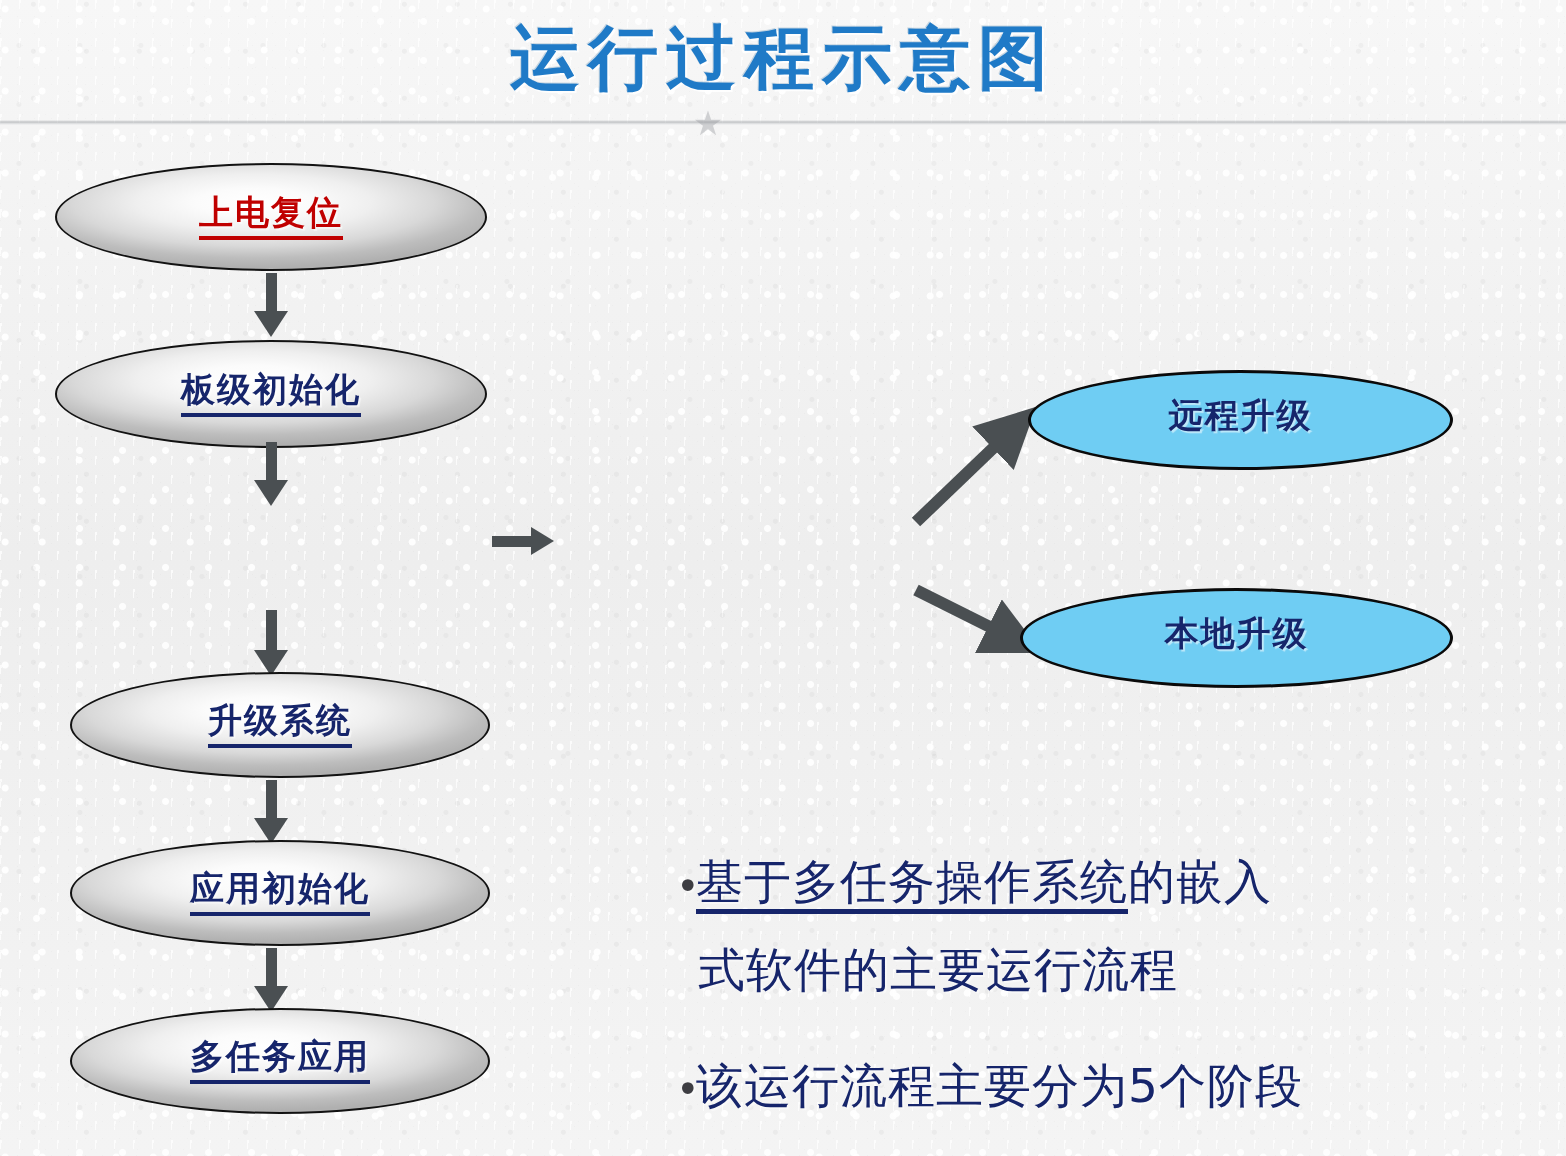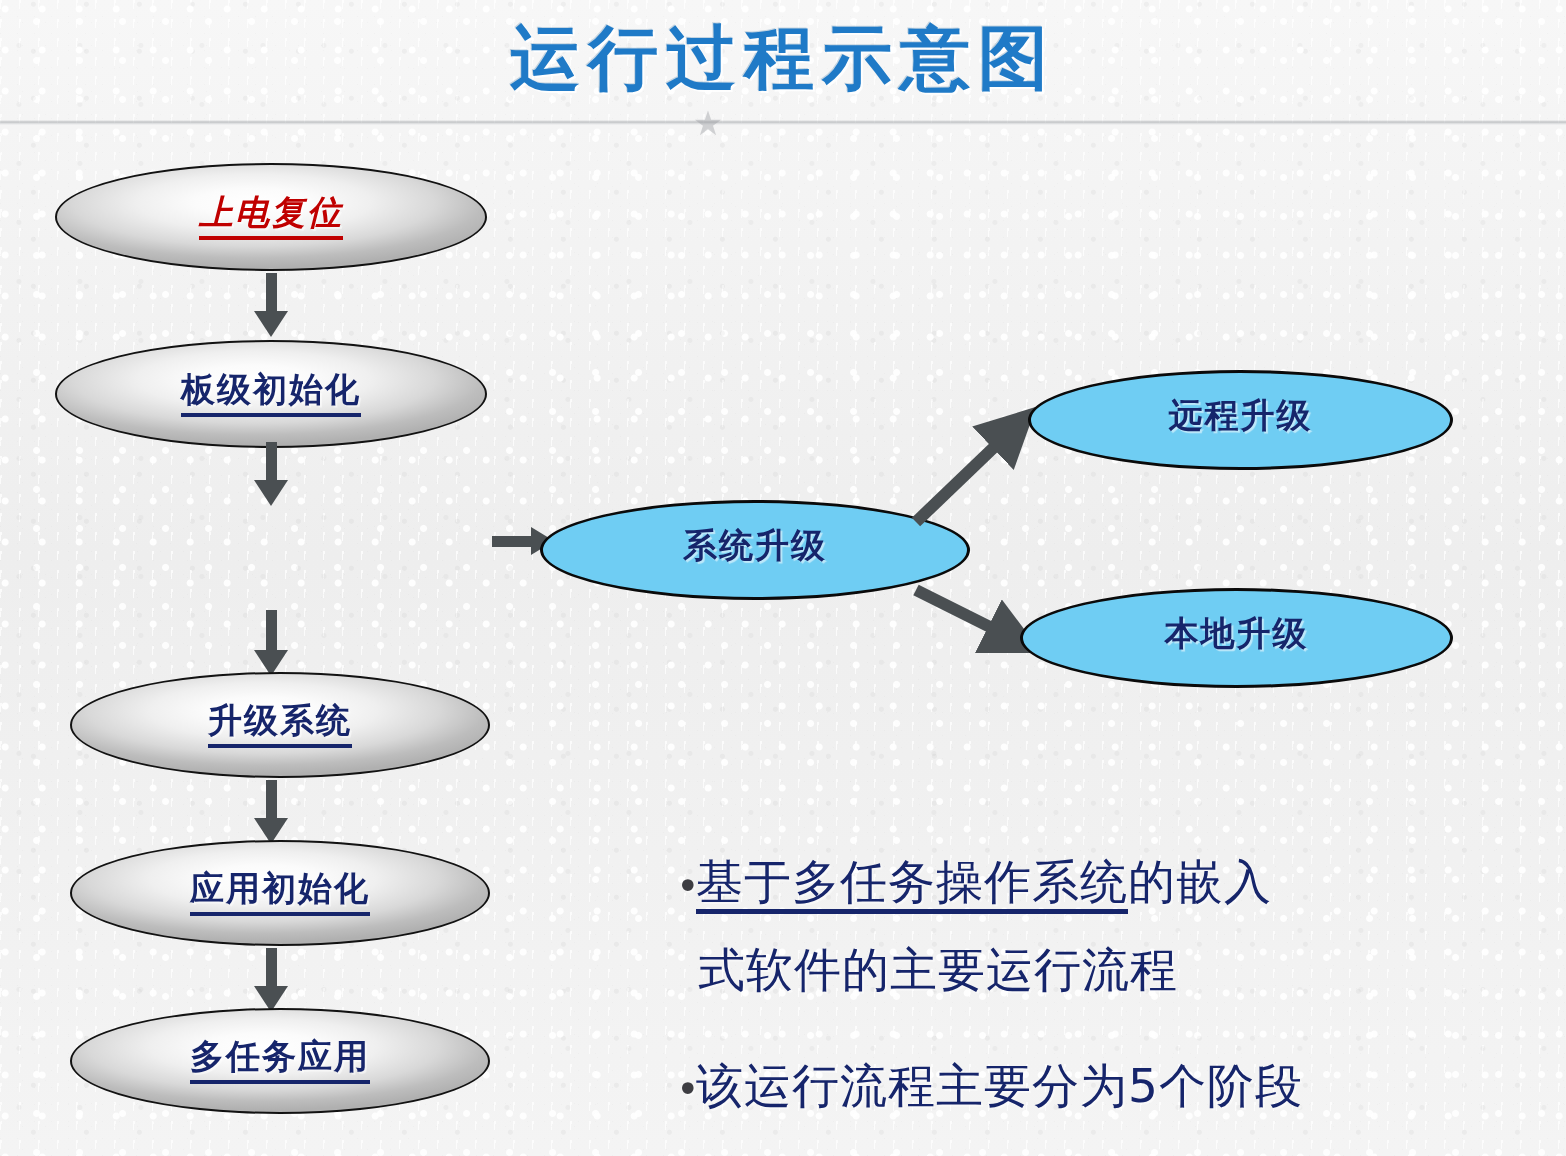--- a/index.html
+++ b/index.html
@@ -176,21 +176,21 @@
 </style>
 </head>
 <body>
 
 <div id="slide">
 
   <div class="slide-title">运行过程示意图</div>
   <div class="divider"></div>
   <div class="divider-star">★</div>
 
-  <div class="node gray" style="left:55px; top:163px; width:432px; height:108px;font-style:italic;">
+  <div class="node gray" style="left:55px; top:163px; width:432px; height:108px;">
     <span class="node-label red underline-red">上电复位</span>
   </div>
 
   <div class="arrow-v" style="left:254px; top:273px; height:62px;">
     <div class="shaft" style="height:40px;"></div>
     <div class="head" style="top:38px;"></div>
   </div>
 
   <div class="node gray" style="left:55px; top:340px; width:432px; height:108px;">
     <span class="node-label navy underline-navy">板级初始化</span>
@@ -227,23 +227,20 @@
 
   <div class="node gray" style="left:70px; top:1008px; width:420px; height:106px;">
     <span class="node-label navy underline-navy">多任务应用</span>
   </div>
 
   <div class="arrow-h" style="left:492px; top:527px; width:62px;">
     <div class="shaft" style="width:42px;"></div>
     <div class="head" style="left:39px;"></div>
   </div>
 
-  <div class="node blue" style="left:540px; top:500px; width:430px; height:100px;">
-    <span class="node-label navy plain">系统升级</span>
-  </div>
 
   <svg class="arrow-diag" style="left:900px; top:400px;" width="180" height="160" viewBox="0 0 180 160">
     <defs>
       <marker id="ah1" markerWidth="5" markerHeight="5" refX="2.2" refY="2.5" orient="auto">
         <path d="M0,0 L5,2.5 L0,5 z" fill="#4a4f52"></path>
       </marker>
     </defs>
     <line x1="16" y1="122" x2="112" y2="30" stroke="#4a4f52" stroke-width="12" marker-end="url(#ah1)"></line>
   </svg>
 

